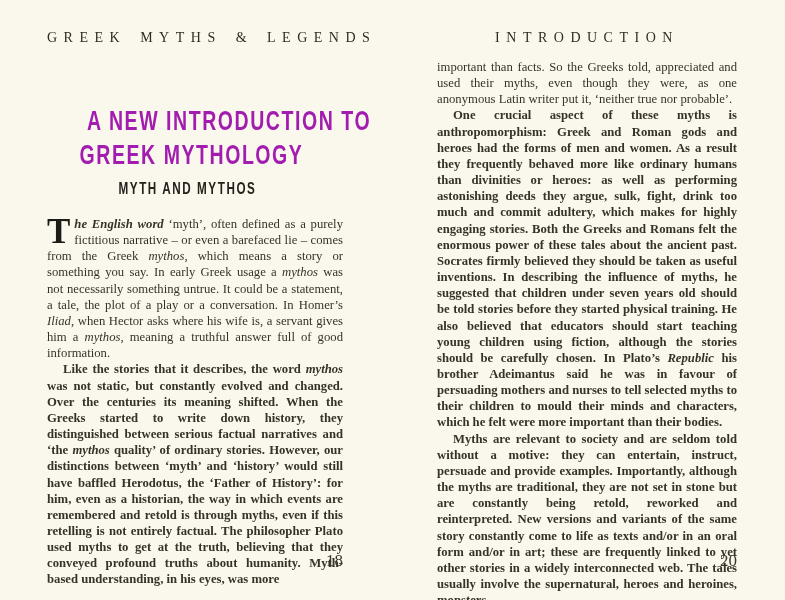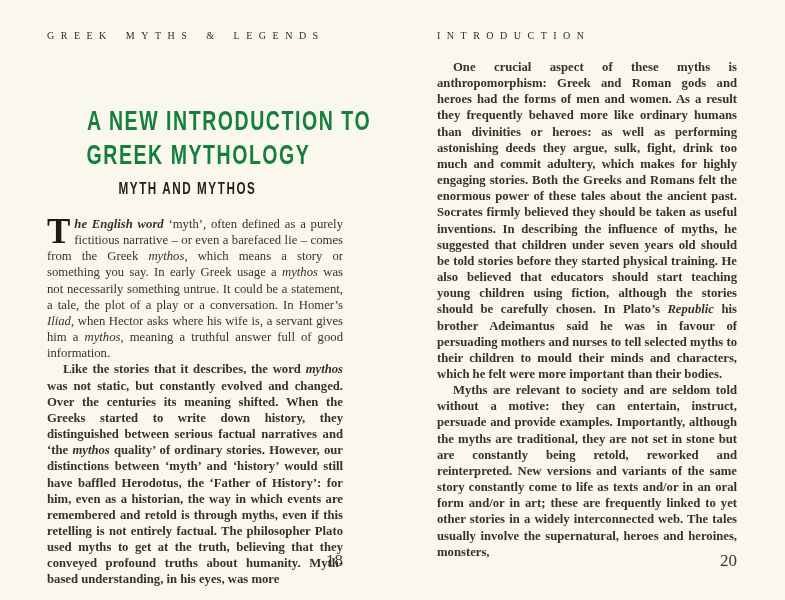--- a/index.html
+++ b/index.html
@@ -14,33 +14,33 @@
   .page {
     position: absolute;
     top: 0;
   }
   .page-left  { left: 47px;  width: 296px; }
   .page-right { left: 437px; width: 300px; }
 
   .running-head {
     position: absolute;
     top: 30px; left: 0; right: 0;
-    text-align: left;
-    font-size: 10px;
+    text-align: center;
+    font-size: 14px;
     letter-spacing: 6.5px;
     word-spacing: 4px;
     color: #2f2c26;
     white-space: nowrap;
   }
 
   .title-block {
     position: absolute;
-    top: 103px; left: 0; right: 1px;
+    top: 103px; left: 0; right: 8px;
     text-align: right;
-    color: #15803d;
+    color: #a21caf;
   }
   .display {
     display: inline-block;
     font-family: "Liberation Sans", sans-serif;
     font-weight: 700;
     transform: scale(0.78, 1.12);
     transform-origin: center center;
     letter-spacing: 2px;
     white-space: nowrap;
   }
@@ -106,18 +106,19 @@
       <p class="para indent"><span>Like the stories that it describes, the word </span><span class="it">mythos</span><span> was not static, but constantly evolved and changed. Over the centuries its meaning shifted. When the Greeks started to write down history, they distinguished between serious factual narratives and ‘the </span><span class="it">mythos</span><span> quality’ of ordinary stories. However, our distinctions between ‘myth’ and ‘history’ would still have baffled Herodotus, the ‘Father of History’: for him, even as a historian, the way in which events are remembered and retold is through myths, even if this retelling is not entirely factual. The philosopher Plato used myths to get at the truth, believing that they conveyed profound truths about humanity. Myth-based understanding, in his eyes, was more</span></p>
     </div>
 
   <div class="folio">18</div>
 </div>
 
 <div class="page page-right">
   <div class="running-head">INTRODUCTION</div>
 
   <div class="body-text">
+      <p class="para"><span>important than facts. So the Greeks told, appreciated and used their myths, even though they were, as one anonymous Latin writer put it, ‘neither true nor probable’.</span></p>
       <p class="para indent"><span>One crucial aspect of these myths is anthropomorphism: Greek and Roman gods and heroes had the forms of men and women. As a result they frequently behaved more like ordinary humans than divinities or heroes: as well as performing astonishing deeds they argue, sulk, fight, drink too much and commit adultery, which makes for highly engaging stories. Both the Greeks and Romans felt the enormous power of these tales about the ancient past. Socrates firmly believed they should be taken as useful inventions. In describing the influence of myths, he suggested that children under seven years old should be told stories before they started physical training. He also believed that educators should start teaching young children using fiction, although the stories should be carefully chosen. In Plato’s </span><span class="it">Republic</span><span> his brother Adeimantus said he was in favour of persuading mothers and nurses to tell selected myths to their children to mould their minds and characters, which he felt were more important than their bodies.</span></p>
       <p class="para indent"><span>Myths are relevant to society and are seldom told without a motive: they can entertain, instruct, persuade and provide examples. Importantly, although the myths are traditional, they are not set in stone but are constantly being retold, reworked and reinterpreted. New versions and variants of the same story constantly come to life as texts and/or in an oral form and/or in art; these are frequently linked to yet other stories in a widely interconnected web. The tales usually involve the supernatural, heroes and heroines, monsters,</span></p>
     </div>
 
   <div class="folio">20</div>
 </div>
 
 </body></html>

